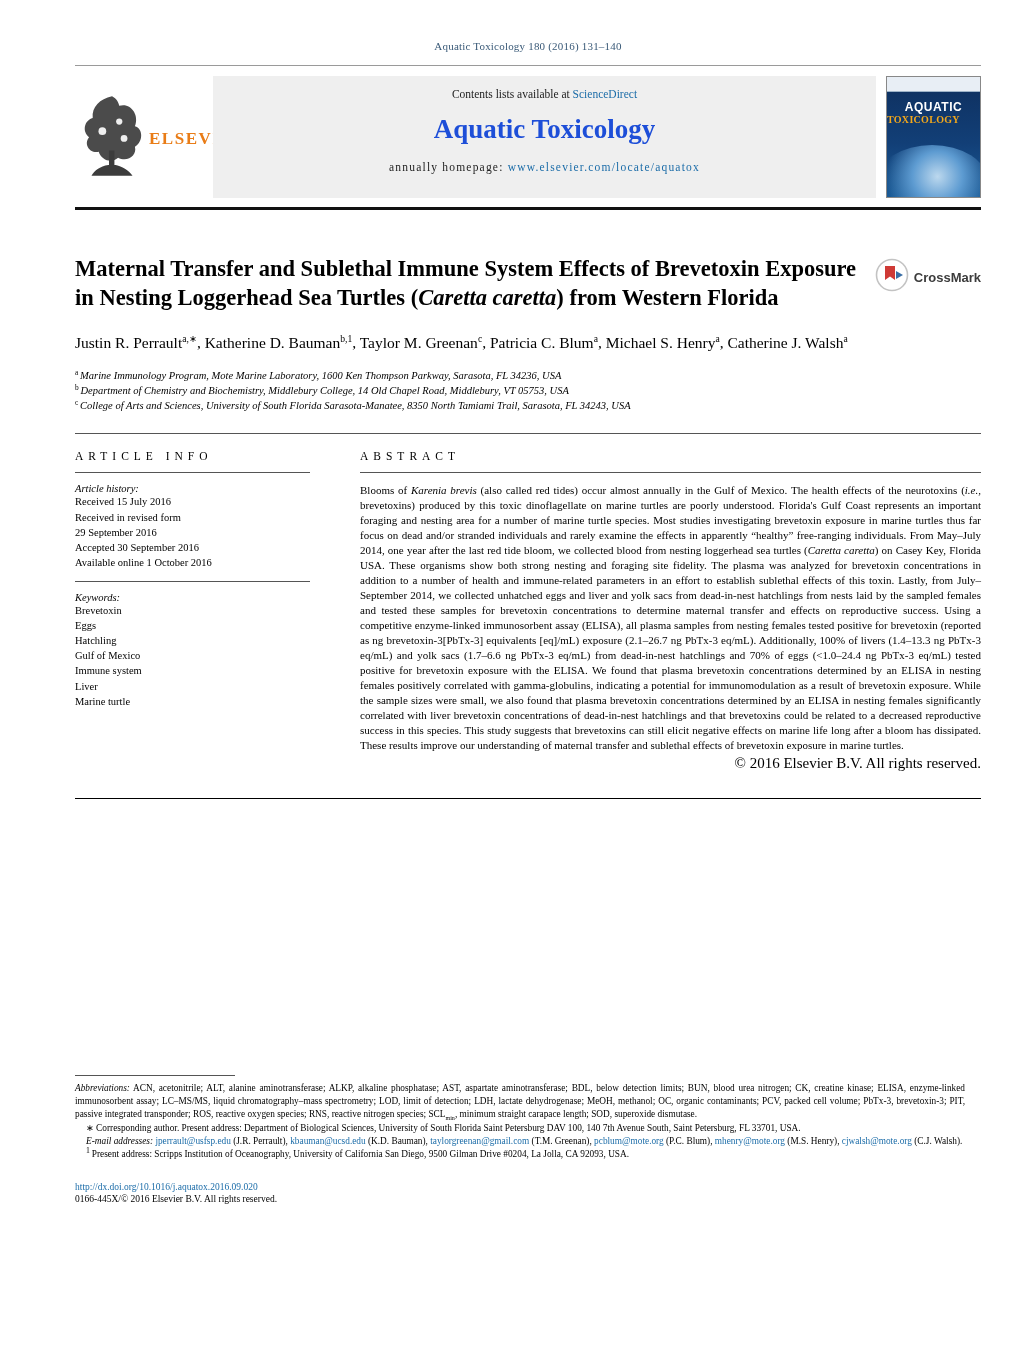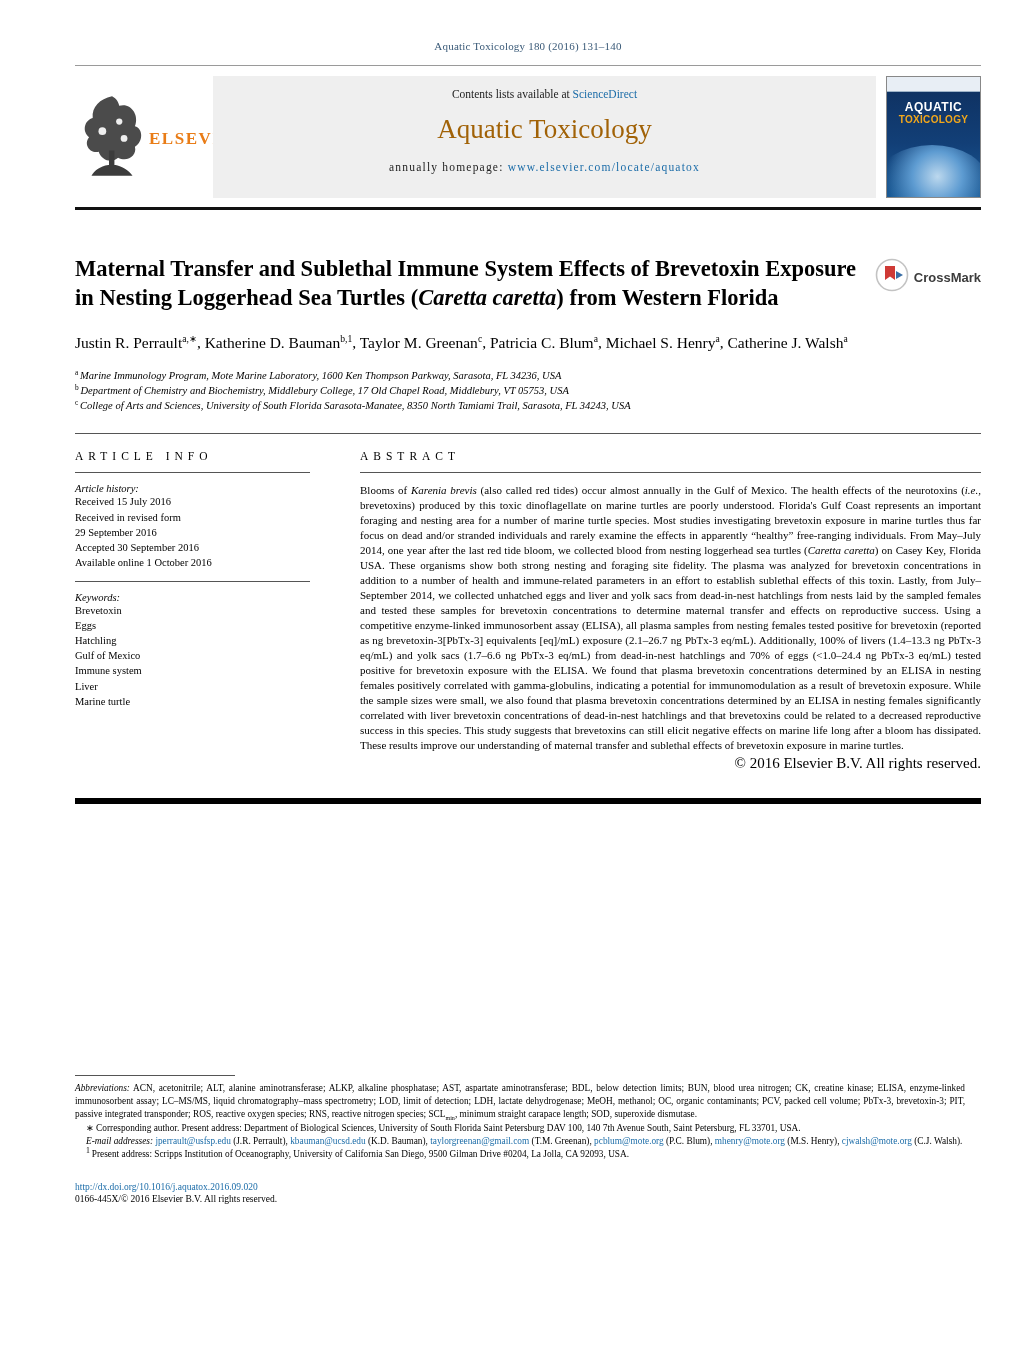--- a/index.html
+++ b/index.html
@@ -11,43 +11,43 @@
   .rule-thin { border: 0; border-top: 1px solid #9a9a9a; margin: 13px 0 0 0; }
   .rule-black { border: 0; border-top: 3px solid #111; margin: 9px 0 0 0; }
 
   
   .header-band { display: flex; align-items: stretch; margin-top: 10px; height: 122px; }
   .elsevier-box { width: 128px; display: flex; flex-direction: row; align-items: center; justify-content: flex-start; padding-top: 2px; }
   .elsevier-label { font-family: "Liberation Serif", serif; color: #e97c16; font-weight: bold; font-size: 17px; letter-spacing: 1.5px; margin-top: 2px; }
   .gray-box { flex: 1; background: #efefef; margin: 0 10px; text-align: center; padding-top: 12px; }
   .contents-line { font-size: 11.5px; color: #222; }
   .contents-line .rt-link { color: #1b6ca8; }
-  .journal-title-big { font-size: 27px; font-weight: normal; margin-top: 14px; color: #a16207; text-align: center; }
+  .journal-title-big { font-size: 27px; font-weight: bold; margin-top: 14px; color: #1d4ed8; text-align: center; }
   .homepage-line { font-size: 11.5px; letter-spacing: 1.2px; margin-top: 16px; color: #222; }
   .homepage-line .url { color: #1b6ca8; }
   .cover-box { width: 93px; background: linear-gradient(180deg, #0e2f5e 0%, #123f77 55%, #1a5b96 100%); position: relative; overflow: hidden; border: 1px solid #888; }
   .cover-topbar { height: 14px; background: #e8eef5; border-bottom: 1px solid #9db3c8; }
   .cover-aquatic { font-family: "Liberation Sans", sans-serif; color: #ffffff; font-weight: bold; font-size: 12px; text-align: center; margin-top: 8px; letter-spacing: 0.5px; }
-  .cover-tox { font-family: Liberation Sans, sans-serif; color: #f2a71b; font-weight: bold; font-size: 10px; text-align: center; letter-spacing: 0.3px; }
+  .cover-tox { font-family: Liberation Serif, serif; color: #f2a71b; font-weight: bold; font-size: 10px; text-align: left; letter-spacing: 0.3px; }
   .cover-swirl { position: absolute; bottom: -18px; left: -10px; width: 110px; height: 70px; border-radius: 50%; background: radial-gradient(circle at 55% 45%, #bcd8ee 0%, #5d9bd1 35%, rgba(18,63,119,0) 72%); }
 
   
   .title-row { display: flex; margin-top: 44px; }
   .article-title { font-size: 22.5px; font-weight: bold; line-height: 1.3; width: 790px; }
   .crossmark { margin-left: auto; display: flex; align-items: center; gap: 5px; cursor: pointer; height: 34px; margin-top: 6px; }
   .crossmark-text { font-family: "Liberation Sans", sans-serif; font-size: 13px; color: #3c3c3c; font-weight: bold; }
 
   .authors { margin-top: 18px; font-size: 15.5px; line-height: 1.5; }
   .authors sup { font-size: 0.62em; }
   .affiliations { margin-top: 14px; font-size: 10.5px; font-style: italic; line-height: 1.45; }
   .affiliations sup { font-size: 0.7em; font-style: normal; }
   .section-rule { border: 0; border-top: 1px solid #555; margin: 20px 0 0 0; }
 
   
-  .body-cols { display: flex; margin-top: 0; border-bottom: 6px solid #000000; padding-bottom: 26px; }
+  .body-cols { display: flex; margin-top: 0; border-bottom: 1px solid #000000; padding-bottom: 26px; }
   .col-left { width: 235px; flex: 0 0 235px; }
   .col-right { flex: 1; margin-left: 50px; }
   .col-heading { font-size: 11.5px; letter-spacing: 5px; padding: 16px 0 10px 0; border-bottom: 1px solid #555; font-family: "Liberation Serif", serif; }
   .info-label { font-style: italic; font-size: 10.5px; margin-top: 10px; }
   .info-line { font-size: 10.5px; line-height: 1.45; }
   .info-divider { border: 0; border-top: 1px solid #555; margin: 10px 0 0 0; }
   .keywords-block { margin-top: 10px; }
   .abstract-body { font-size: 11px; line-height: 1.36; text-align: justify; margin-top: 10px; }
   .abstract-copyright { font-size: 15px; text-align: right; margin-top: 2px; }
 
@@ -118,21 +118,21 @@
         </svg>
       </span>
       <span class="crossmark-text">CrossMark</span>
     </div>
   </div>
 
   <div class="authors"><span>Justin R. Perrault</span><sup>a,∗</sup><span>, Katherine D. Bauman</span><sup>b,1</sup><span>, Taylor M. Greenan</span><sup>c</sup><span>, Patricia C. Blum</span><sup>a</sup><span>, Michael S. Henry</span><sup>a</sup><span>, Catherine J. Walsh</span><sup>a</sup></div>
 
   <div class="affiliations">
     <div><sup>a </sup><span class="rt-i">Marine Immunology Program, Mote Marine Laboratory, 1600 Ken Thompson Parkway, Sarasota, FL 34236, USA</span></div>
-    <div><sup>b </sup><span class="rt-i">Department of Chemistry and Biochemistry, Middlebury College, 17 Old Chapel Road, Middlebury, VT 05753, USA</span></div>
+    <div><sup>b </sup><span class="rt-i">Department of Chemistry and Biochemistry, Middlebury College, 14 Old Chapel Road, Middlebury, VT 05753, USA</span></div>
     <div><sup>c </sup><span class="rt-i">College of Arts and Sciences, University of South Florida Sarasota-Manatee, 8350 North Tamiami Trail, Sarasota, FL 34243, USA</span></div>
   </div>
 
   <hr class="section-rule">
 
   <div class="body-cols">
     <div class="col-left">
       <div class="col-heading">ARTICLE INFO</div>
       <div class="info-label">Article history:</div>
       <div class="info-line">Received 15 July 2016</div>

